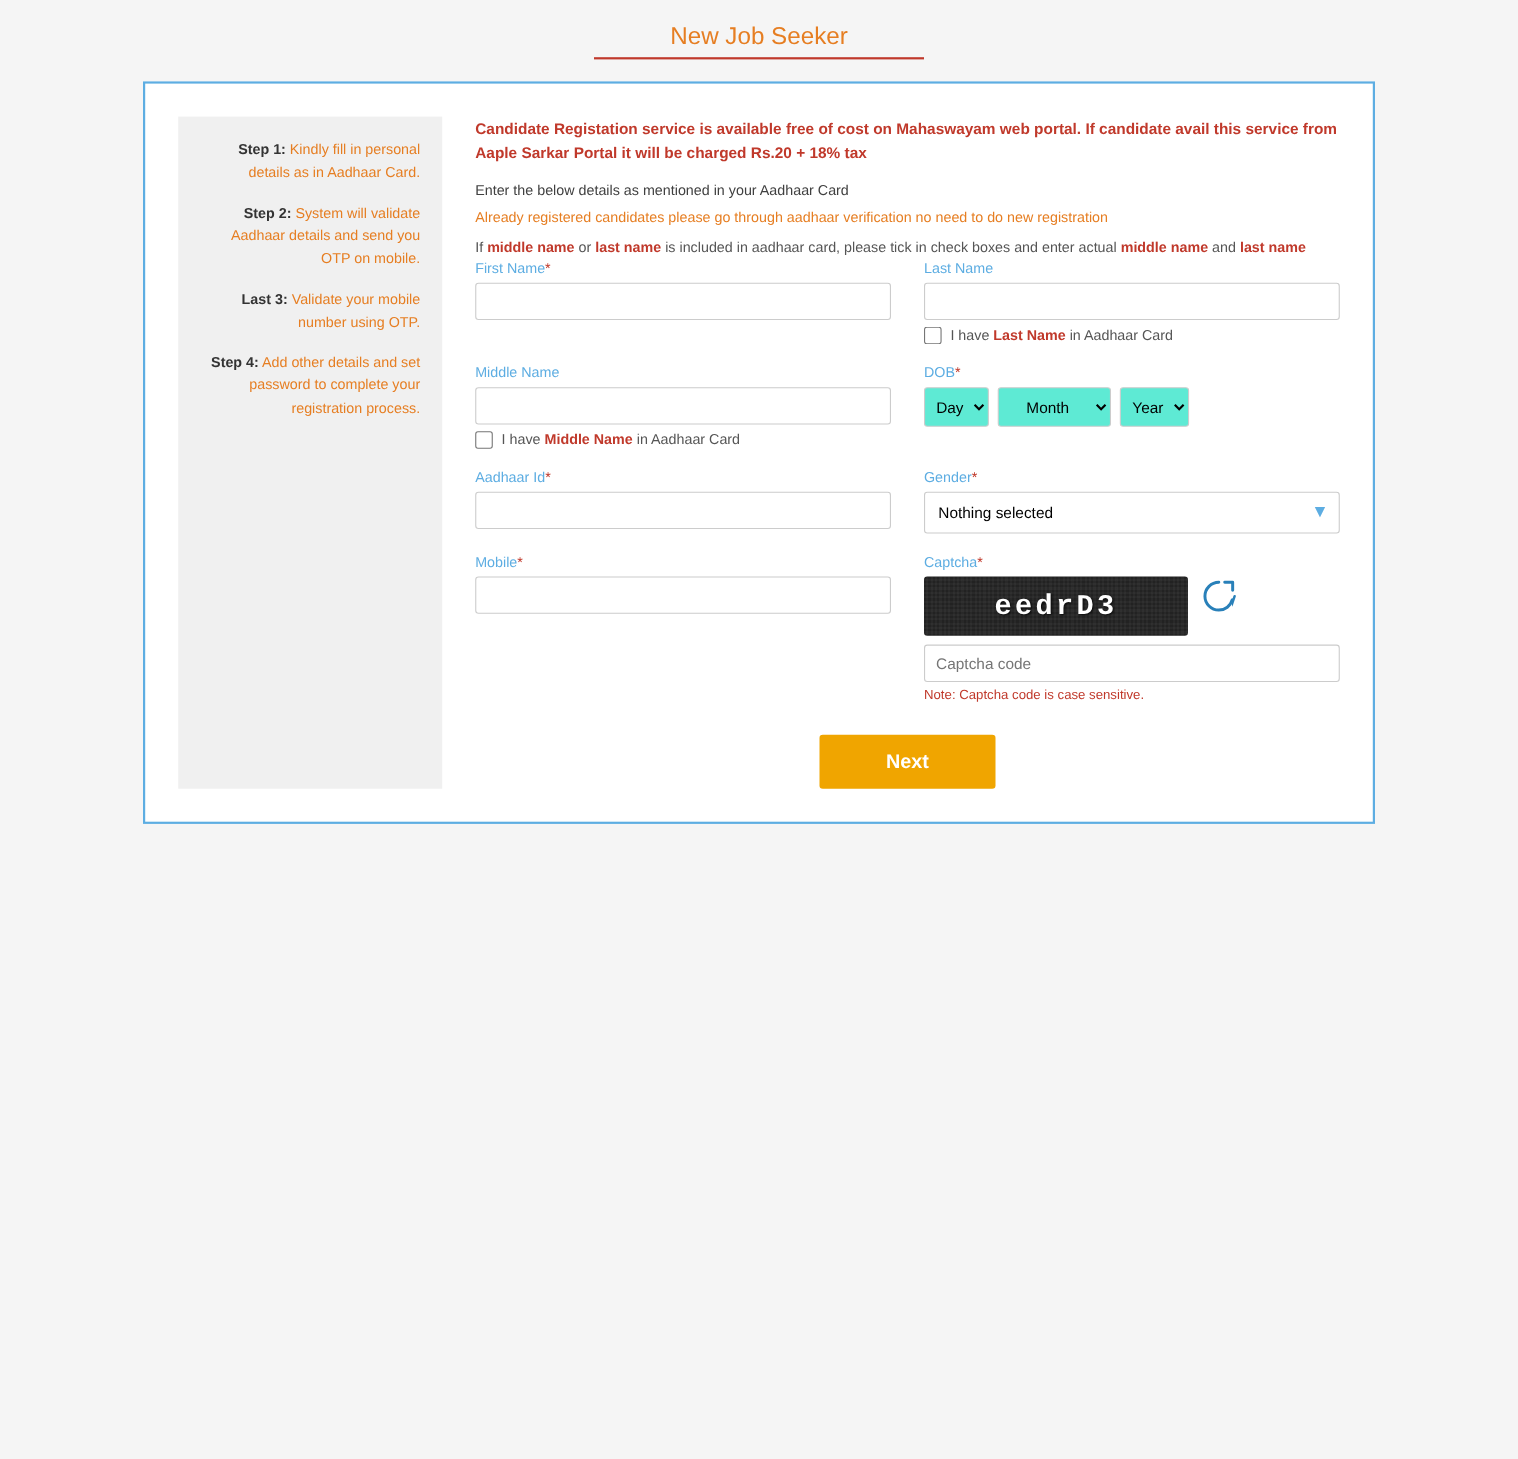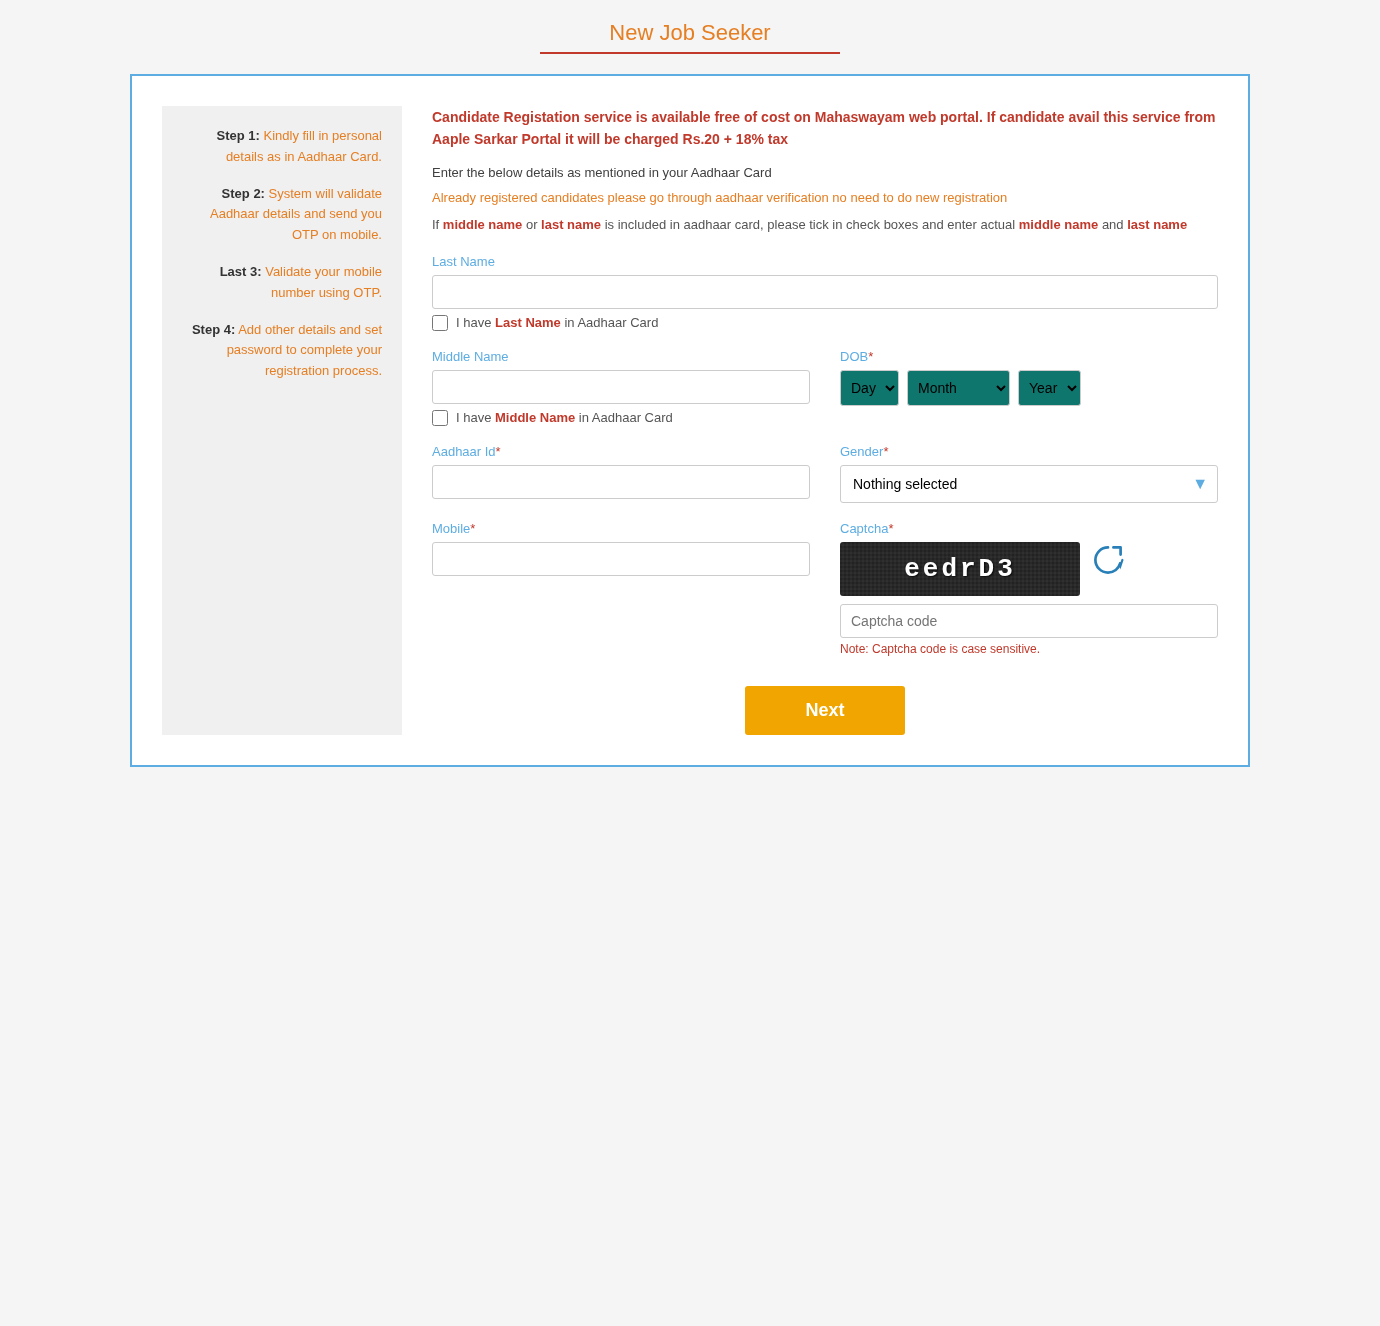--- a/index.html
+++ b/index.html
@@ -75,21 +75,20 @@
       margin-bottom: 10px;
     }
     .warning-text {
       color: #e67e22;
       font-size: 13px;
       margin-bottom: 10px;
     }
     .name-note {
       color: #555;
       font-size: 13px;
-      margin-bottom: 18px;
       line-height: 1.6;
     }
     .name-note strong {
       color: #c0392b;
     }
     .form-row {
       display: flex;
       gap: 30px;
       margin-bottom: 18px;
     }
@@ -127,22 +126,23 @@
     }
     .dob-selects {
       display: flex;
       gap: 8px;
     }
     .dob-select {
       border: 1px solid #ccc;
       border-radius: 3px;
       padding: 8px 6px;
       font-size: 14px;
-      background: #0f766e;
-      cursor: pointer;
+      background: #5eead4;
+      cursor: pointer;
+      text-align: center;
     }
     .gender-select-wrapper {
       position: relative;
     }
     .gender-select {
       width: 100%;
       border: 1px solid #ccc;
       border-radius: 3px;
       padding: 10px 12px;
       font-size: 14px;
@@ -255,20 +255,26 @@
 
     <div class="form-area">
       <p class="announcement">Candidate Registation service is available free of cost on Mahaswayam web portal. If candidate avail this service from Aaple Sarkar Portal it will be charged Rs.20 + 18% tax</p>
       <p class="info-text">Enter the below details as mentioned in your Aadhaar Card</p>
       <p class="warning-text">Already registered candidates please go through aadhaar verification no need to do new registration</p>
       <p class="name-note">
         If <strong>middle name</strong> or <strong>last name</strong> is included in aadhaar card, please tick in check boxes and enter actual <strong>middle name</strong> and <strong>last name</strong>
       </p>
 
       <div class="form-row">
+        <div class="form-group">
+          <label class="form-label">
+            <span>First Name</span><span class="required">*</span>
+          </label>
+          <input type="text" class="form-input" style="">
+        </div>
         <div class="form-group">
           <label class="form-label">
             <span>Last Name</span>
           </label>
           <input type="text" class="form-input" style="">
           <div class="checkbox-row">
             <input type="checkbox" style="">
             <span>I have<strong> Last Name</strong> in Aadhaar Card</span>
           </div>
         </div>

